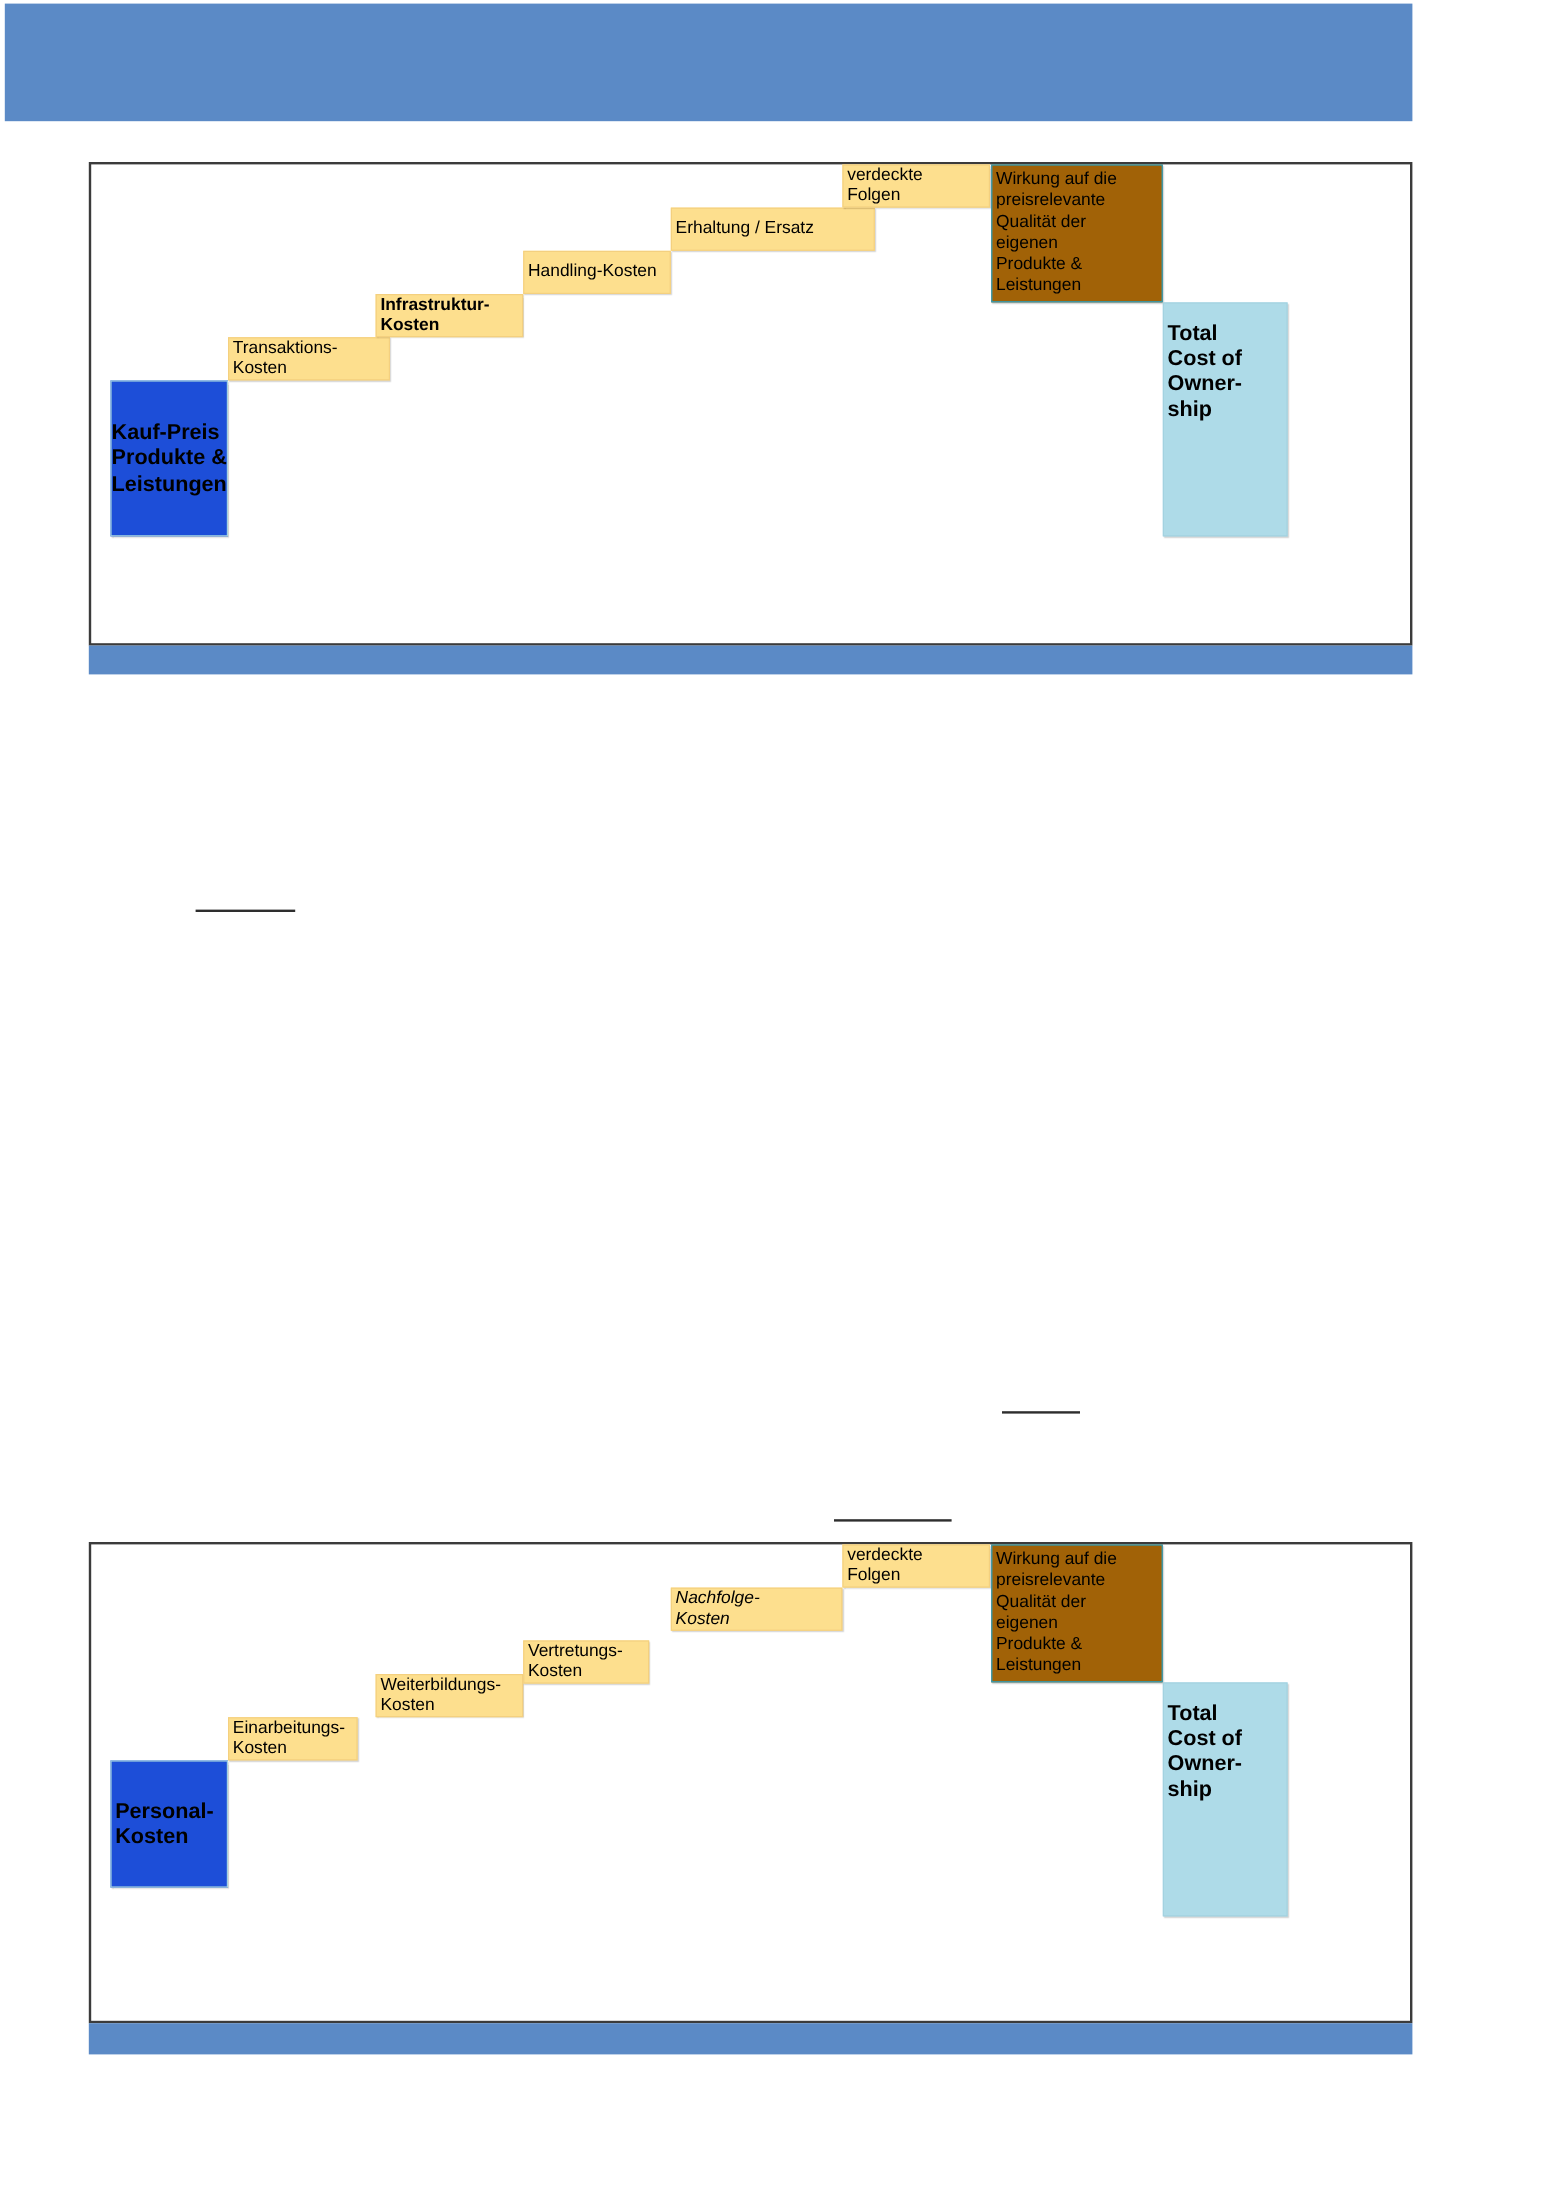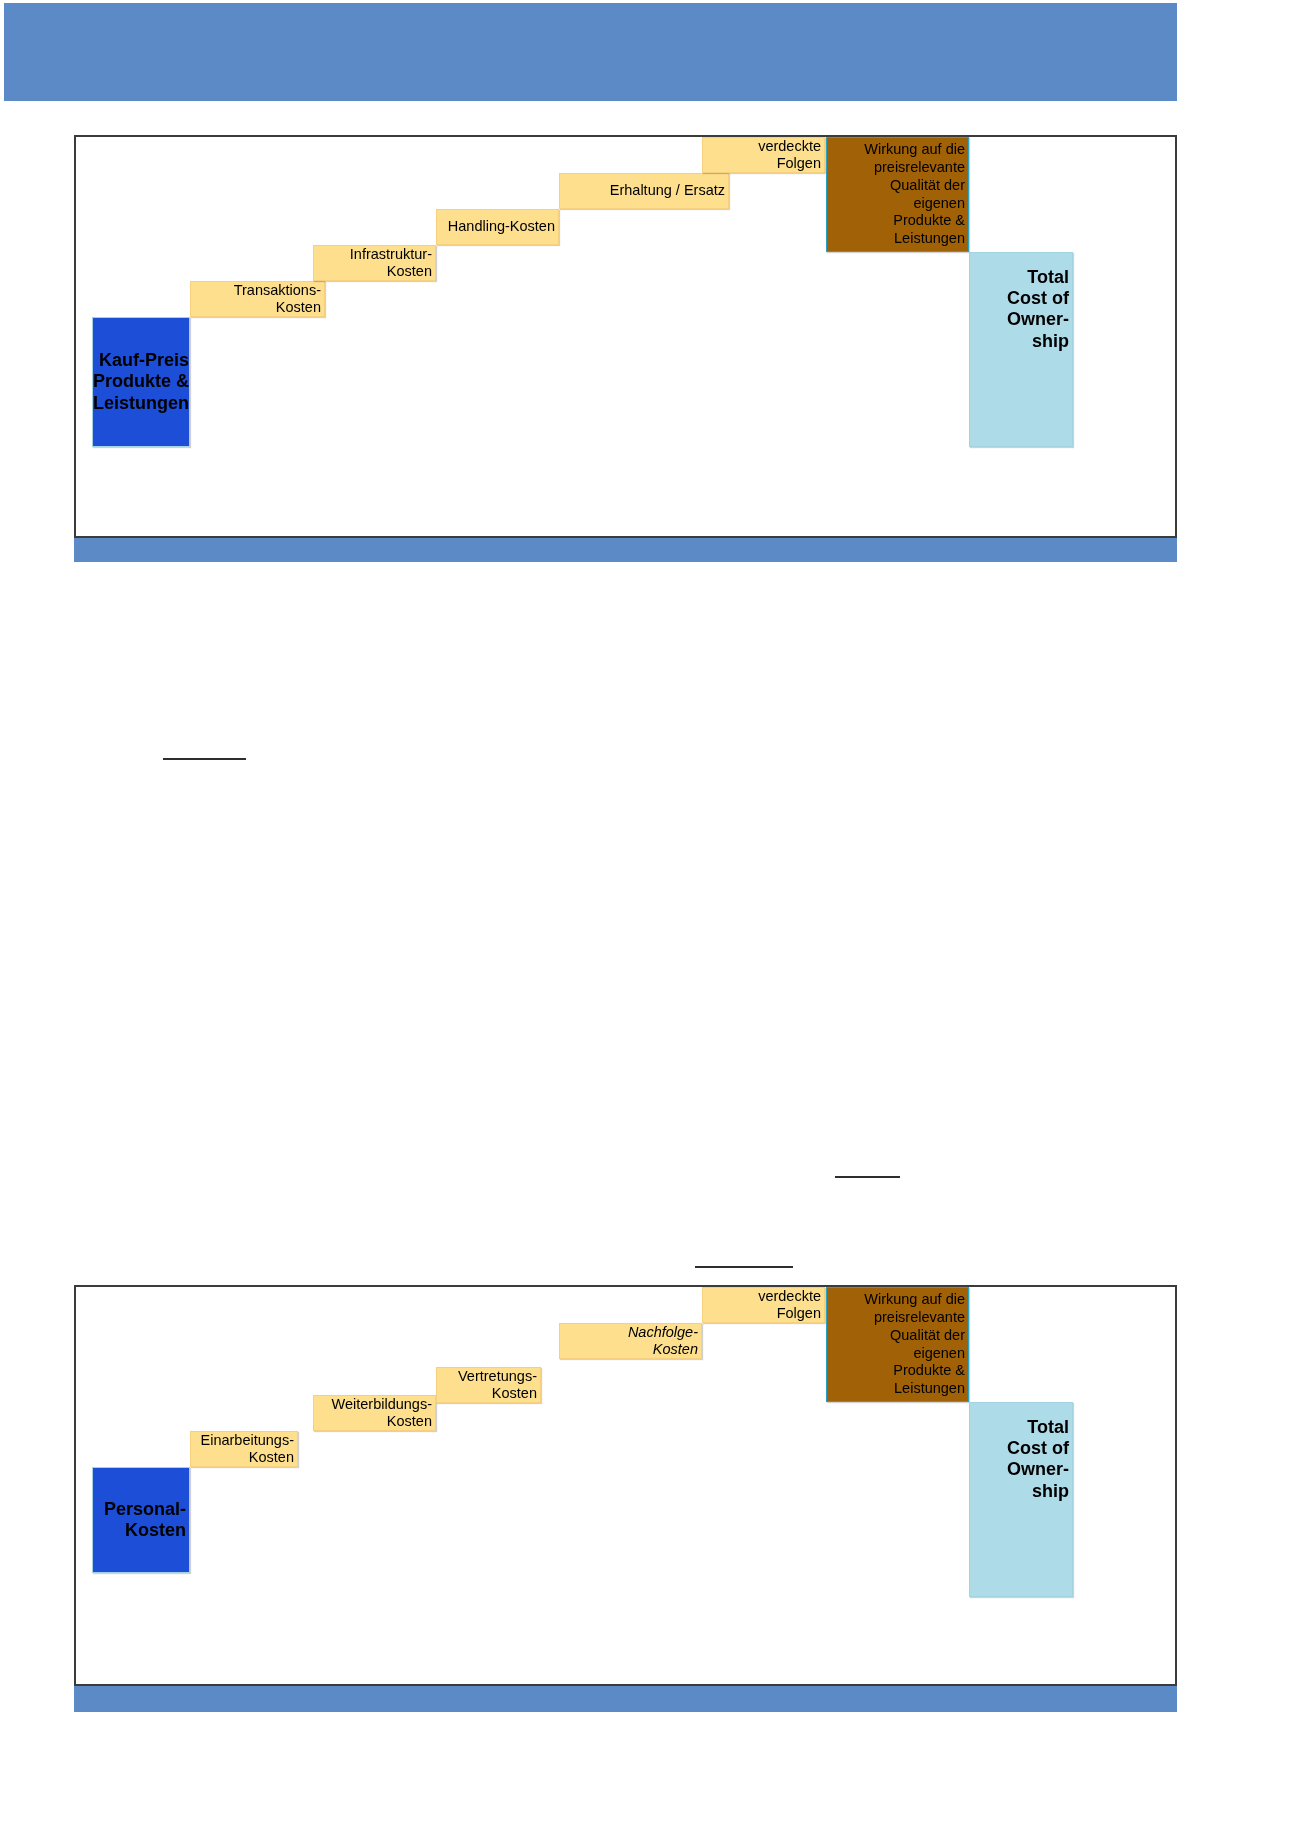--- a/index.html
+++ b/index.html
@@ -60,21 +60,21 @@
     height: 401px;
   }
 
   
   .blk {
     position: absolute;
     box-sizing: border-box;
     display: flex;
     align-items: center;
     justify-content: center;
-    text-align: right;
+    text-align: left;
     color: #000000;
     line-height: 1.18;
   }
   .blk.step {
     background: #fddf8e;
     border: 1px solid #f4d07f;
     box-shadow: 1px 1px 1px rgba(0,0,0,0.18);
     font-size: 14.5px;
     font-weight: 400;
   }
@@ -86,21 +86,20 @@
     font-weight: bold;
   }
   .blk.total {
     background: #aedbe8;
     border: 1px solid #a3d2e0;
     box-shadow: 1px 1px 1px rgba(0,0,0,0.18);
     font-size: 18px;
     font-weight: bold;
     align-items: flex-start;
     padding-top: 14px;
-    padding-left: 32px;
   }
   .blk.effect {
     background: #a16207;
     border: 1px solid #2aa0c2;
     box-shadow: 1px 1px 1px rgba(0,0,0,0.18);
     font-size: 14.5px;
     font-weight: 400;
     line-height: 1.22;
   }
   .blk .txt { display: block; width: 100%; padding: 0 3px; }
@@ -130,21 +129,21 @@
     </span>
   </div>
 
   <div class="blk step" style="left:114px; top:144px; width:135px; height:36px;">
     <span class="txt">
       <span>Transaktions-</span><br>
       <span>Kosten</span>
     </span>
   </div>
 
-  <div class="blk step" style="left:237px; top:108px; width:123px; height:36px;">
+  <div class="blk step" style="left:237px; top:108px; width:123px; height:36px;font-weight:bold;">
     <span class="txt">
       <span>Infrastruktur-</span><br>
       <span>Kosten</span>
     </span>
   </div>
 
   <div class="blk step" style="left:360px; top:72px; width:123px; height:36px;">
     <span class="txt">
       <span>Handling-Kosten</span>
     </span>

